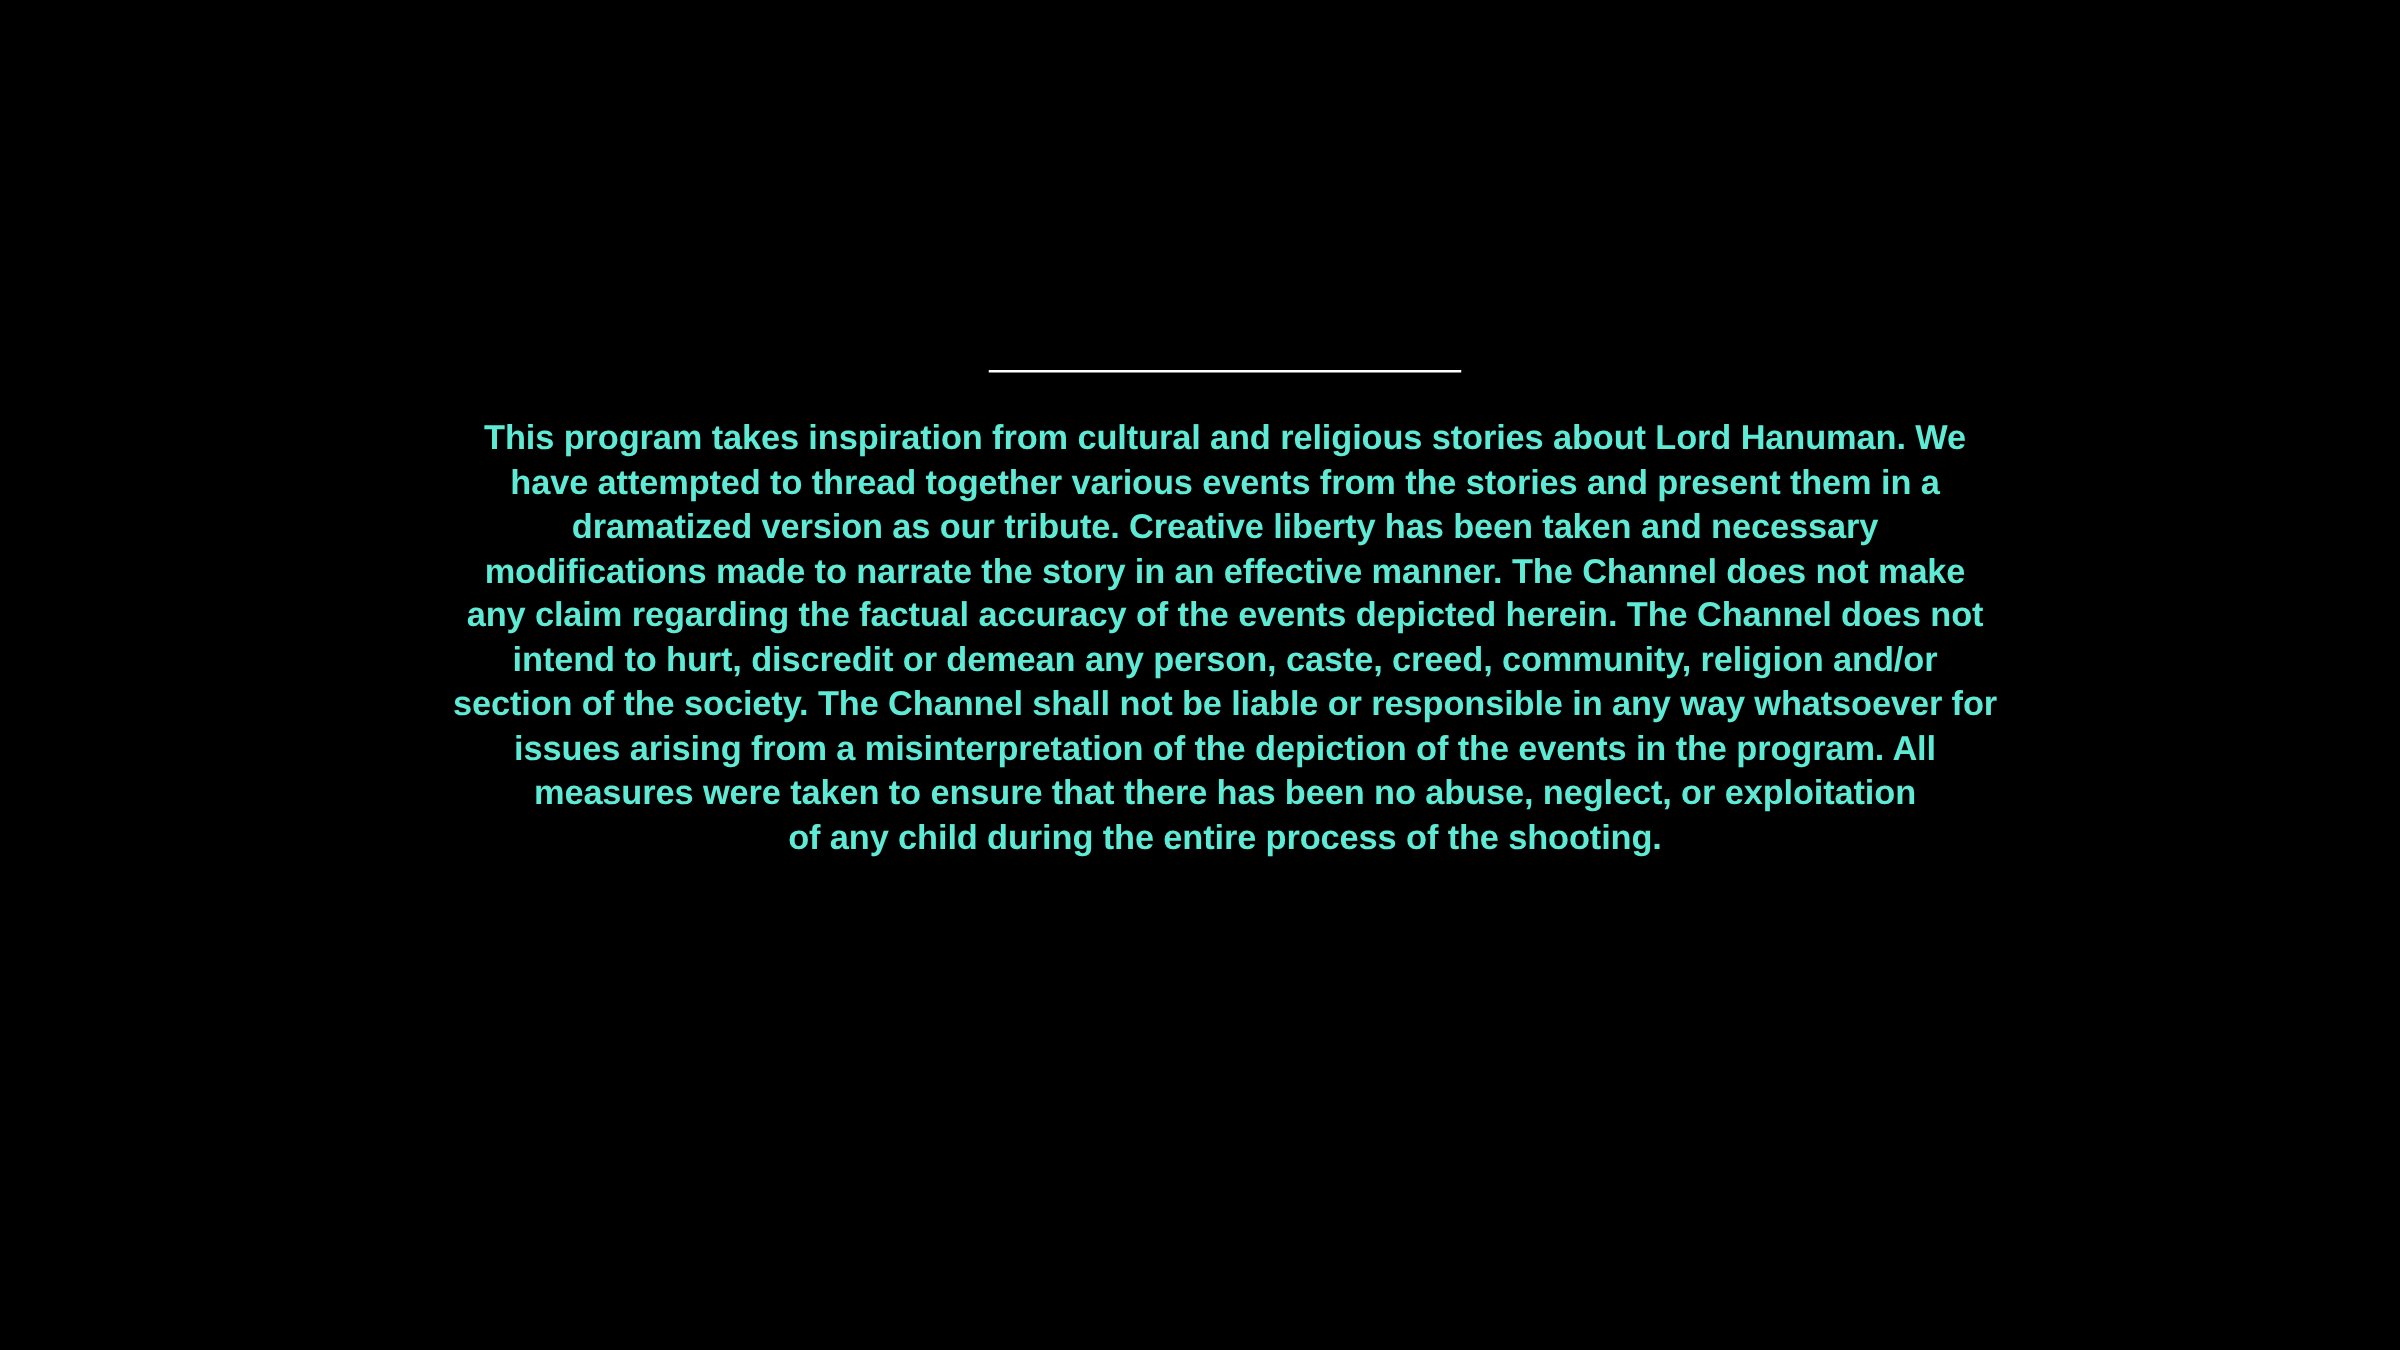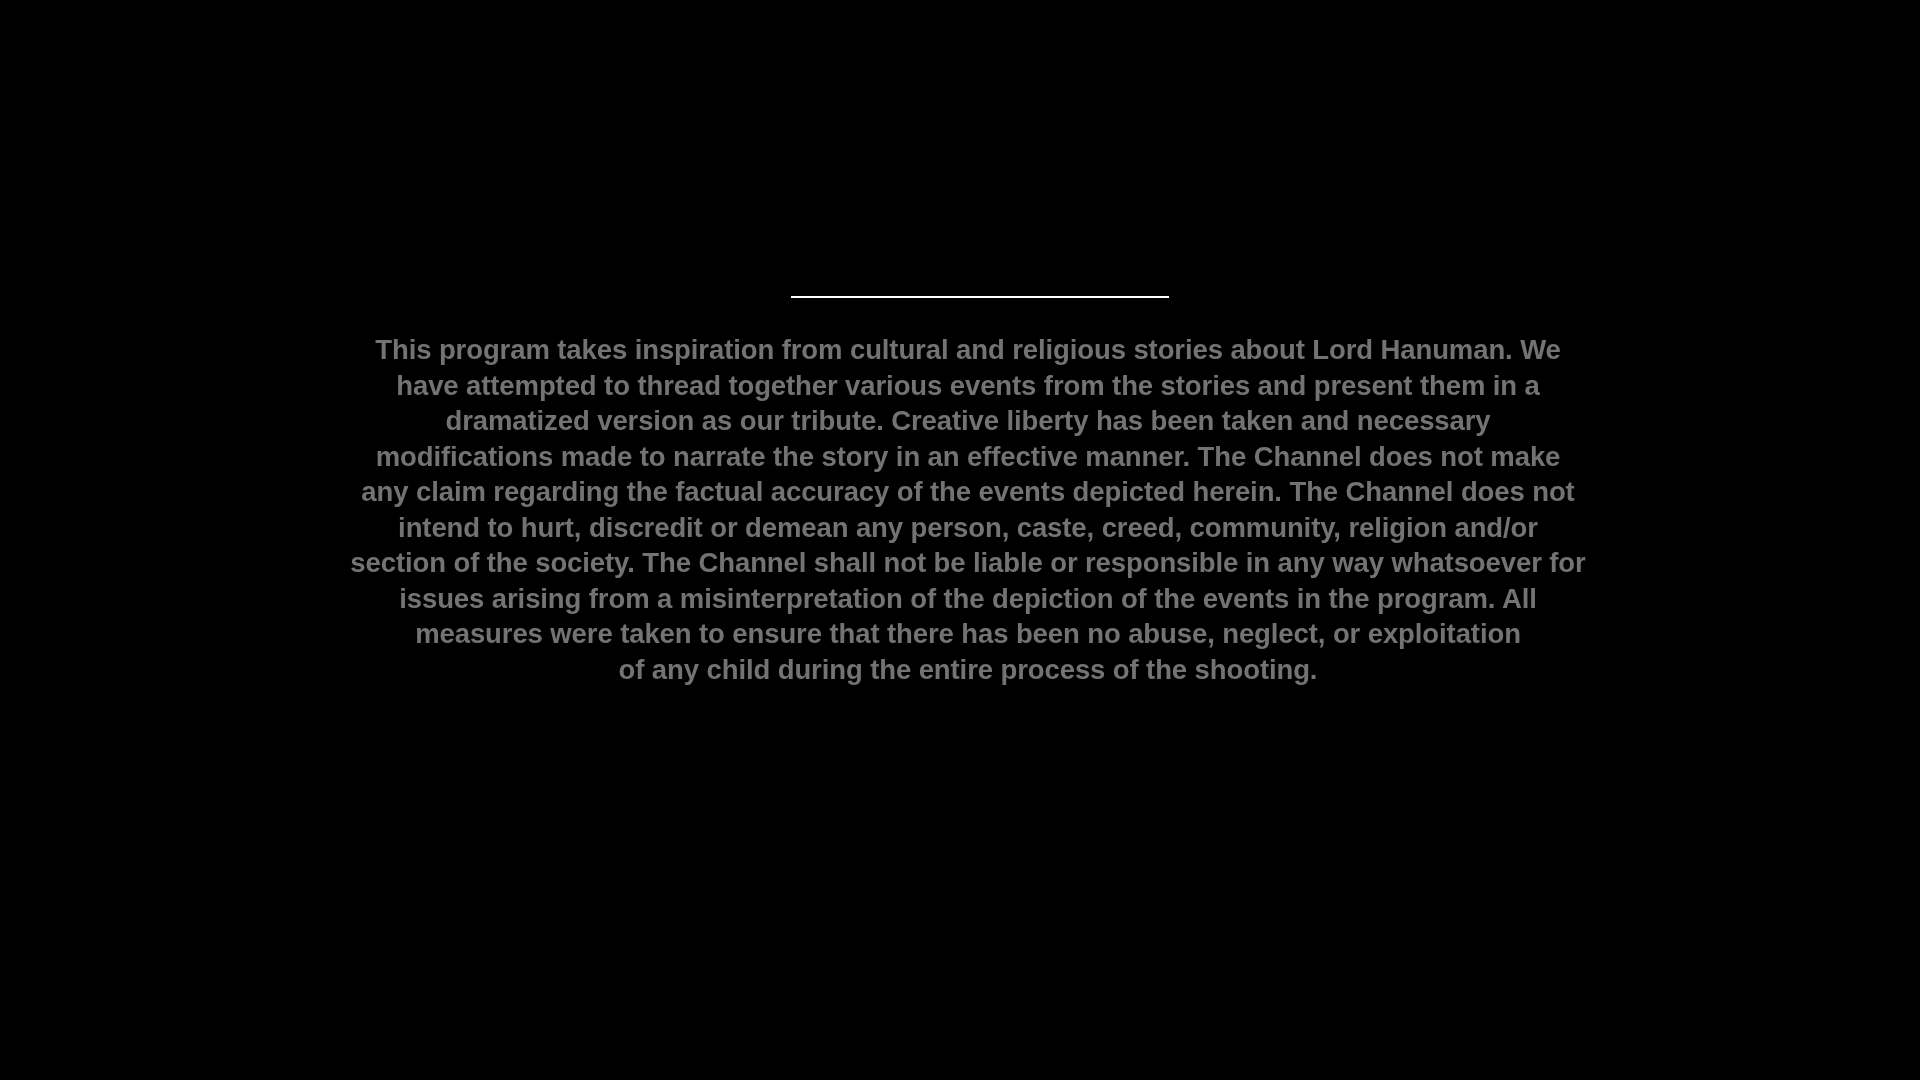--- a/index.html
+++ b/index.html
@@ -48,31 +48,31 @@
     background: #ffffff;
     margin: 14px auto 0 auto;
     position: relative;
     left: 20px;
     border: 0;
   }
 
   .disclaimer-body {
     margin: 0;
     padding: 0;
-    color: #737373;
+    color: #5eead4;
     font-family: "Liberation Sans", "DejaVu Sans", sans-serif;
     font-weight: bold;
     font-size: 27.5px;
     line-height: 35.5px;
     letter-spacing: -0.1px;
     text-align: center;
     white-space: pre-line;
     margin-top: 34px;
     position: relative;
-    left: 8px;
+    left: 20px;
   }
 </style>
 </head>
 <body>
 
 <div id="screen">
 
   <div class="disclaimer-card">
 
 

